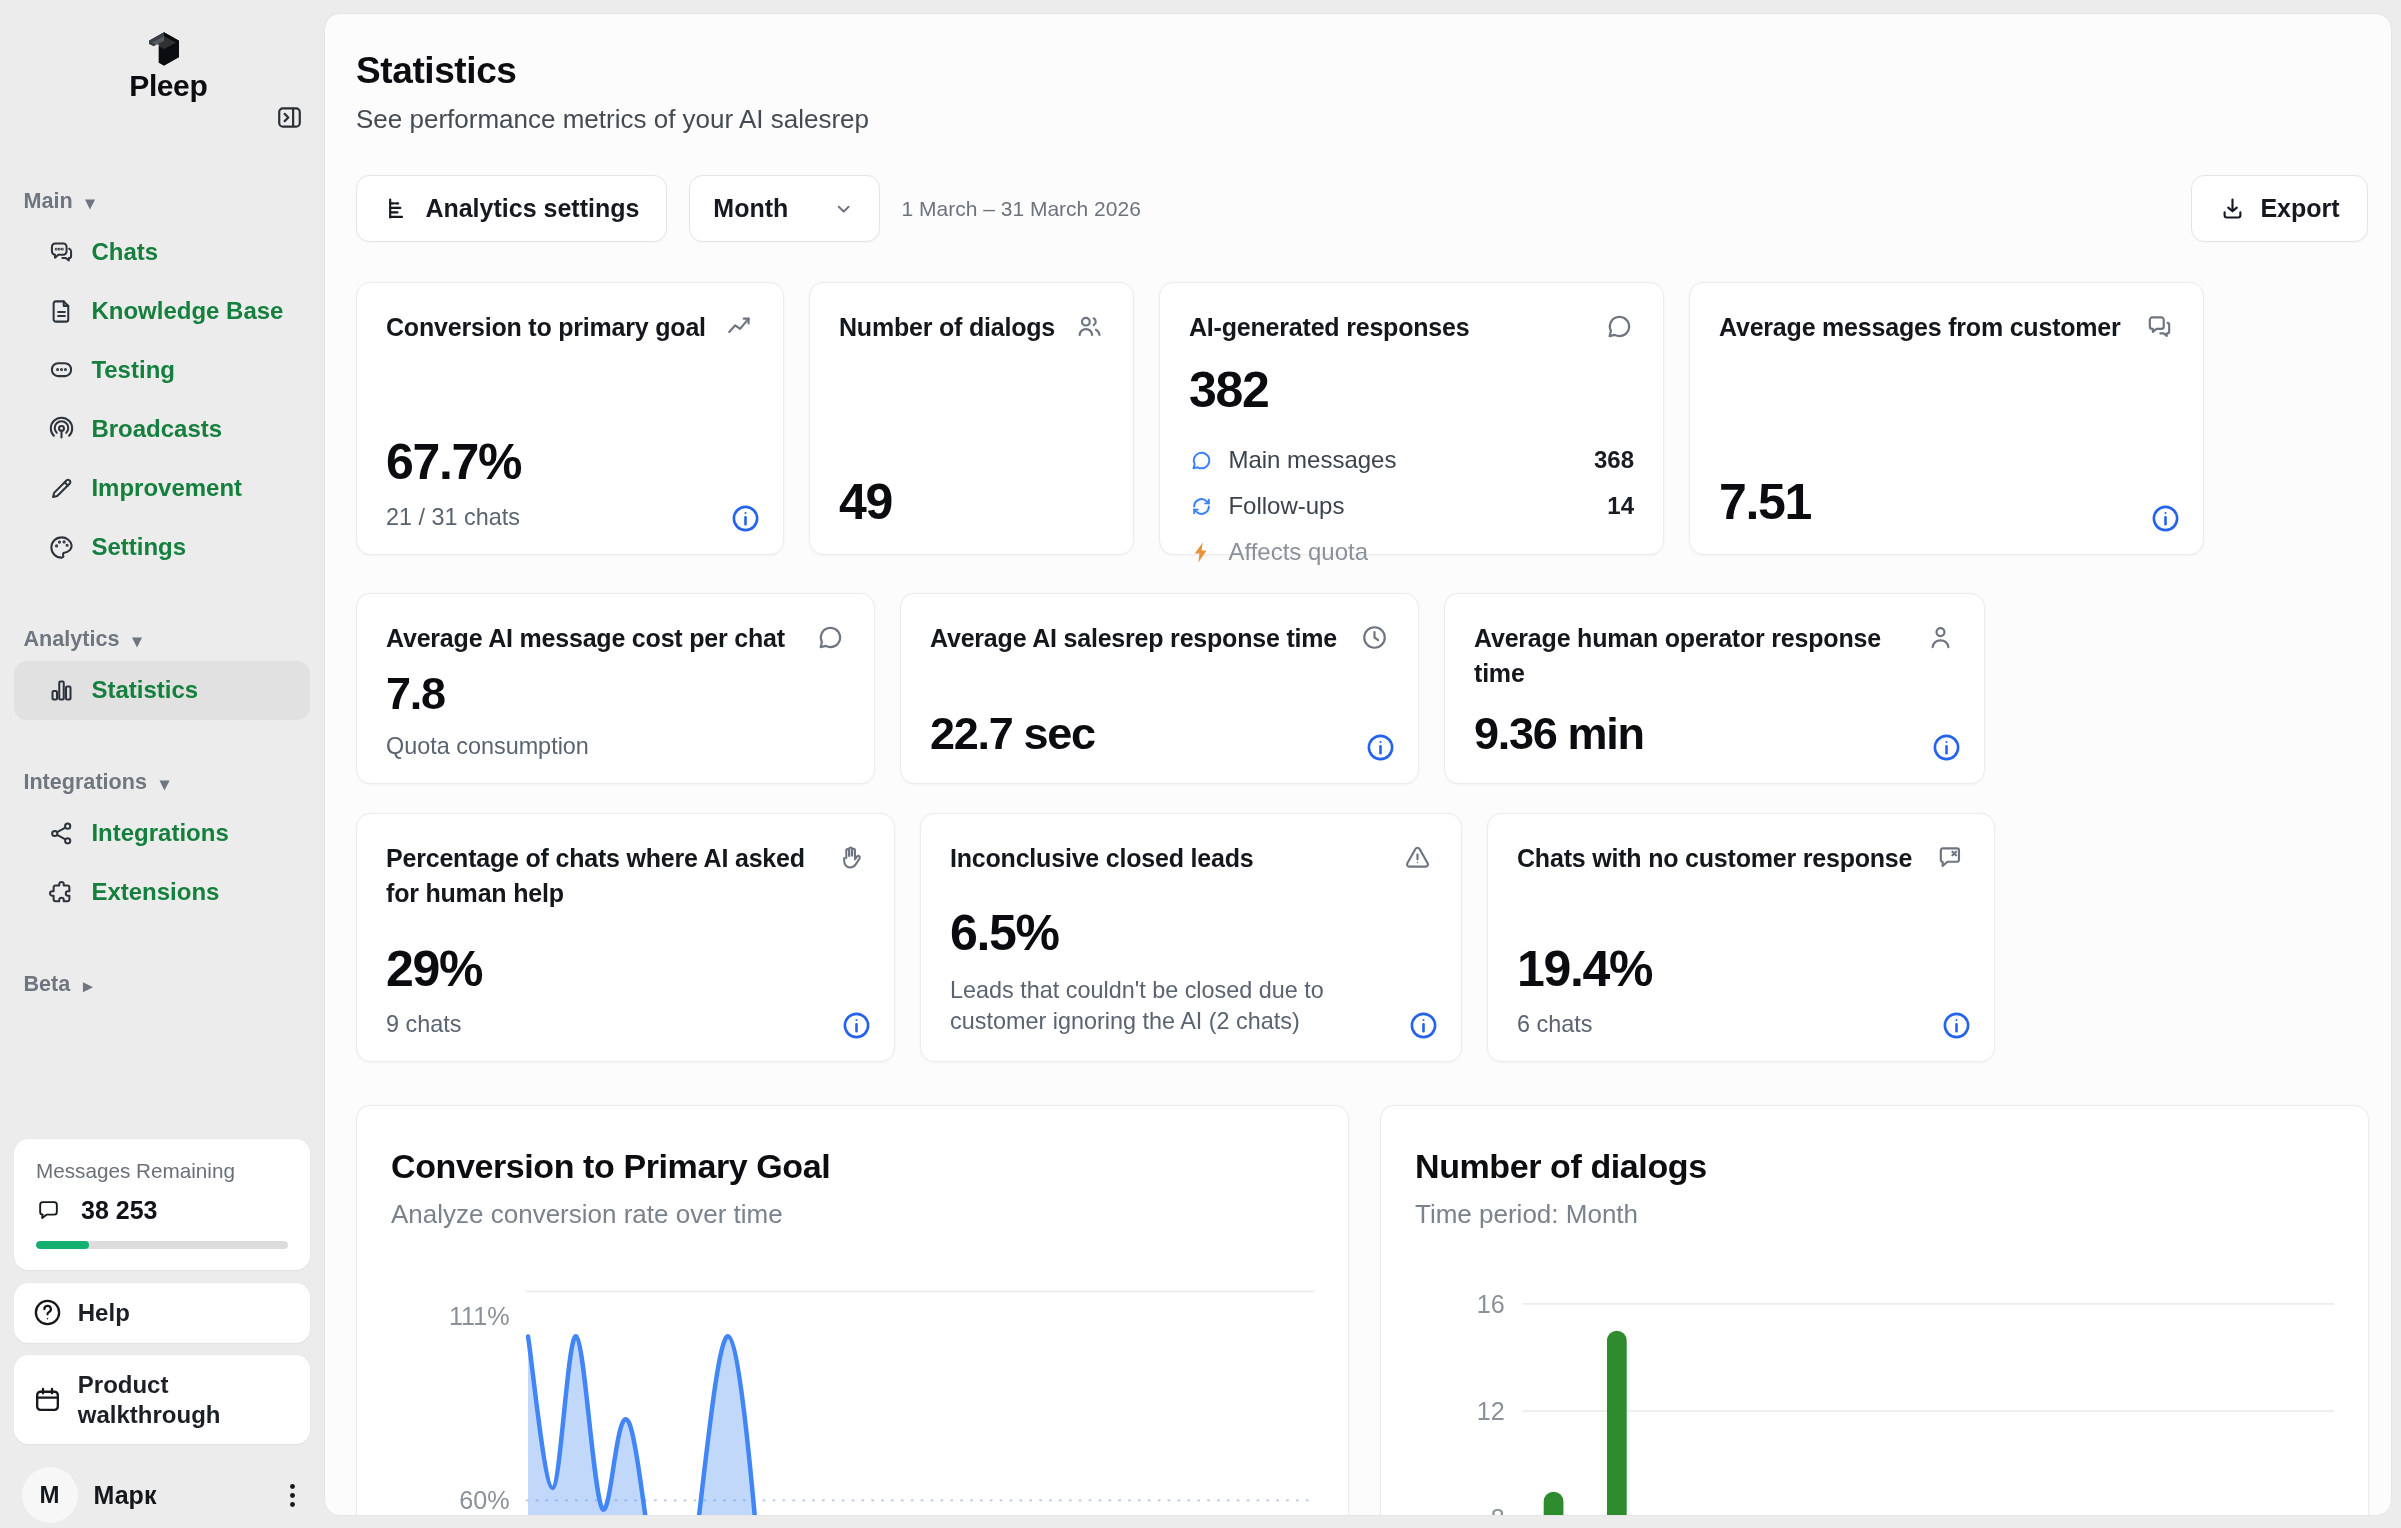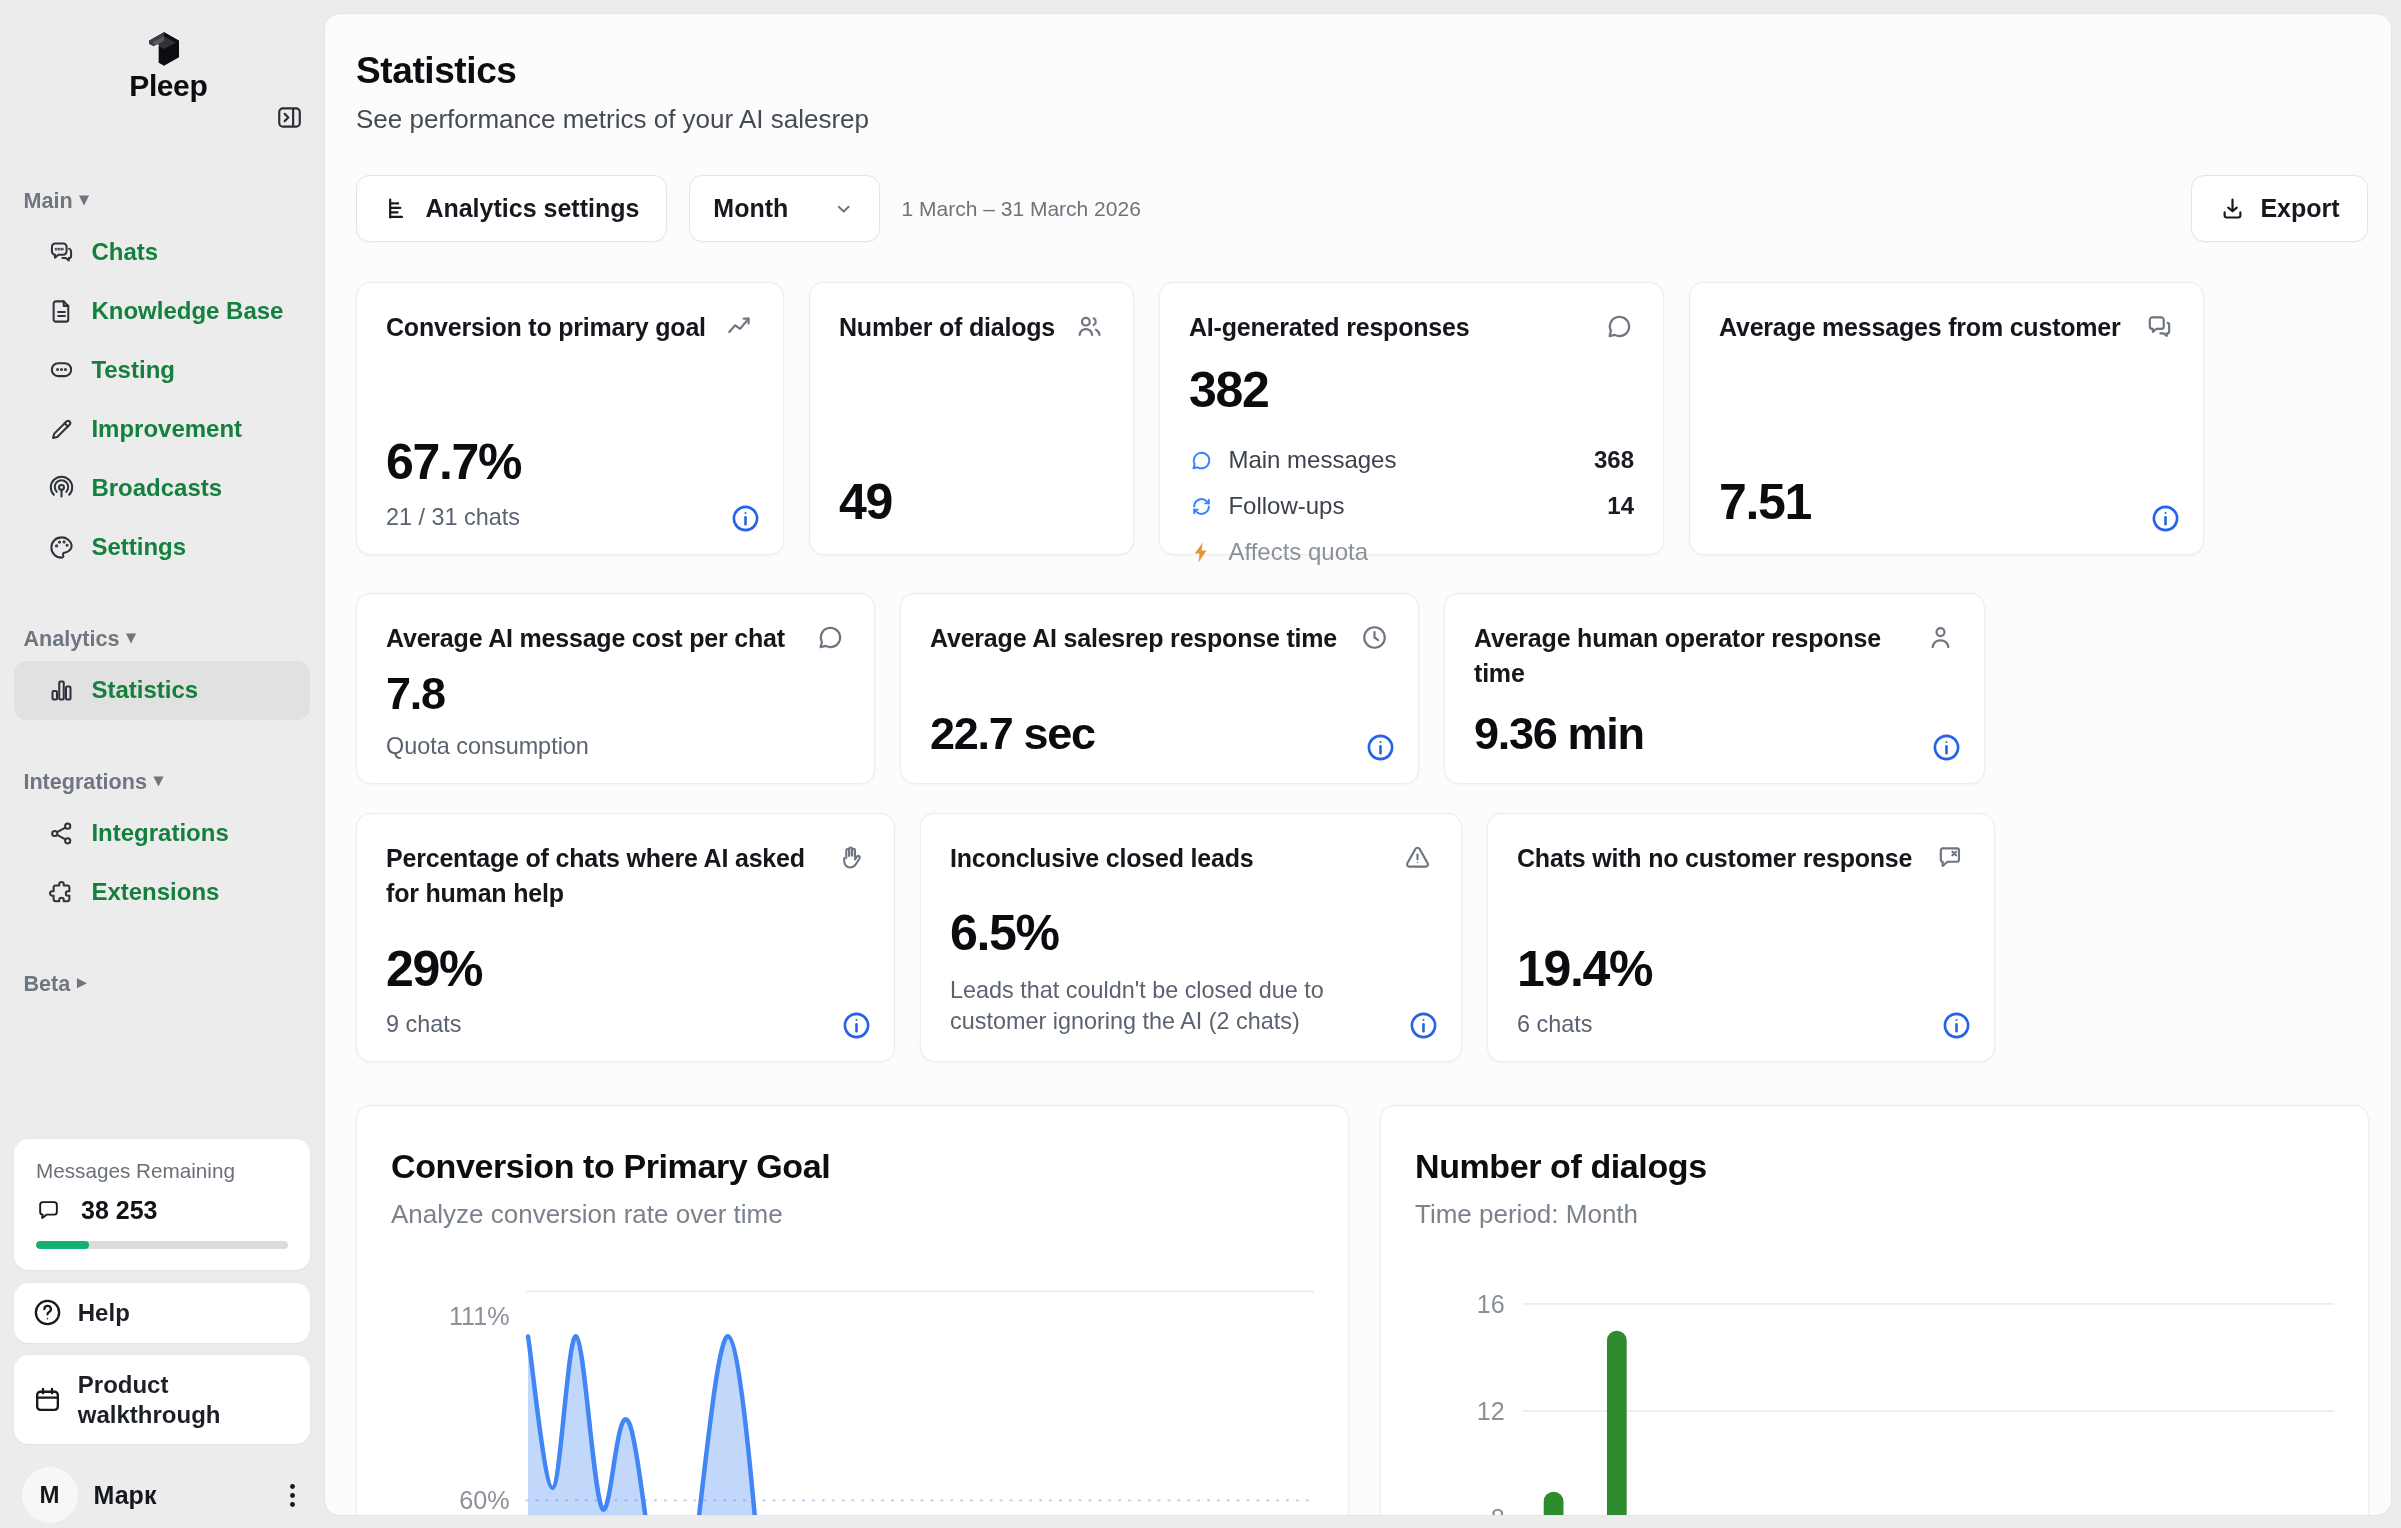--- a/index.html
+++ b/index.html
@@ -17,21 +17,21 @@
   .sidebar {
     position:absolute; left:0; top:0; width:324px; height:1529px;
     padding:25px 14.4px 16px 14.4px;
   }
   .logo-row { display:flex; align-items:center; padding:3.6px 5.4px 0 9px;flex-direction:column; }
   .logo-mark { width:40px; height:40px; }
   .logo-text { font-size:30px; font-weight:bold; letter-spacing:-0.4px; margin-left:9px; color:#0b0d10; }
   .collapse-btn { margin-left:auto; cursor:pointer; color:#2b2f35; }
 
   .section-label {
-    display:flex; align-items:flex-start; gap:7px;
+    display:flex; align-items:flex-end; gap:13px;
     font-size:21.6px; color:#6f7680; font-weight:bold;
     margin:49px 0 9px 9px;
   }
   .section-label.first { margin-top:56px; }
   .sec-chev { font-size:18px; color:#6f7680; }
 
   .nav-item {
     display:flex; align-items:center; gap:16px;
     height:59px; padding-left:34px; border-radius:12.6px;
     cursor:pointer; color:#23272e;
@@ -181,36 +181,36 @@
           <circle cx="8.5" cy="11.2" r="0.45" fill="currentColor"></circle>
           <circle cx="12" cy="11.2" r="0.45" fill="currentColor"></circle>
           <circle cx="15.5" cy="11.2" r="0.45" fill="currentColor"></circle>
         </svg>
     </span>
     <span class="nav-label">Testing</span>
   </div>
   <div class="nav-item">
     <span class="nav-ic">
       <svg width="27" height="27" viewBox="0 0 24 24" fill="none" stroke="currentColor" stroke-width="1.8" stroke-linecap="round" stroke-linejoin="round">
-          <path d="M4.5 19.5l.9-3.6L16.6 4.7a2 2 0 0 1 2.8 2.8L8.2 18.7l-3.7.8z"></path>
-          <path d="M14.8 6.5l2.8 2.8"></path>
-        </svg>
-    </span>
-    <span class="nav-label">Improvement</span>
-  </div>
-  <div class="nav-item">
-    <span class="nav-ic">
-      <svg width="27" height="27" viewBox="0 0 24 24" fill="none" stroke="currentColor" stroke-width="1.8" stroke-linecap="round" stroke-linejoin="round">
           <circle cx="12" cy="11" r="2.2"></circle>
           <path d="M12 13.2V19"></path>
           <path d="M7.8 15a6 6 0 1 1 8.4 0"></path>
           <path d="M5.2 17.6a9.5 9.5 0 1 1 13.6 0"></path>
         </svg>
     </span>
     <span class="nav-label">Broadcasts</span>
+  </div>
+  <div class="nav-item">
+    <span class="nav-ic">
+      <svg width="27" height="27" viewBox="0 0 24 24" fill="none" stroke="currentColor" stroke-width="1.8" stroke-linecap="round" stroke-linejoin="round">
+          <path d="M4.5 19.5l.9-3.6L16.6 4.7a2 2 0 0 1 2.8 2.8L8.2 18.7l-3.7.8z"></path>
+          <path d="M14.8 6.5l2.8 2.8"></path>
+        </svg>
+    </span>
+    <span class="nav-label">Improvement</span>
   </div>
   <div class="nav-item">
     <span class="nav-ic">
       <svg width="27" height="27" viewBox="0 0 24 24" fill="none" stroke="currentColor" stroke-width="1.8" stroke-linecap="round" stroke-linejoin="round">
           <path d="M12 3a9 9 0 1 0 0 18c1.4 0 2-.9 1.5-2-.4-.9-.2-1.7.5-2.2.9-.6 2-.3 3.1-.9 2.3-1.2 3.9-3.4 3.9-5.9A9 9 0 0 0 12 3z"></path>
           <circle cx="7.6" cy="10.6" r="0.5" fill="currentColor"></circle>
           <circle cx="10.2" cy="7.2" r="0.5" fill="currentColor"></circle>
           <circle cx="14.3" cy="7" r="0.5" fill="currentColor"></circle>
           <circle cx="17" cy="10" r="0.5" fill="currentColor"></circle>
         </svg>

